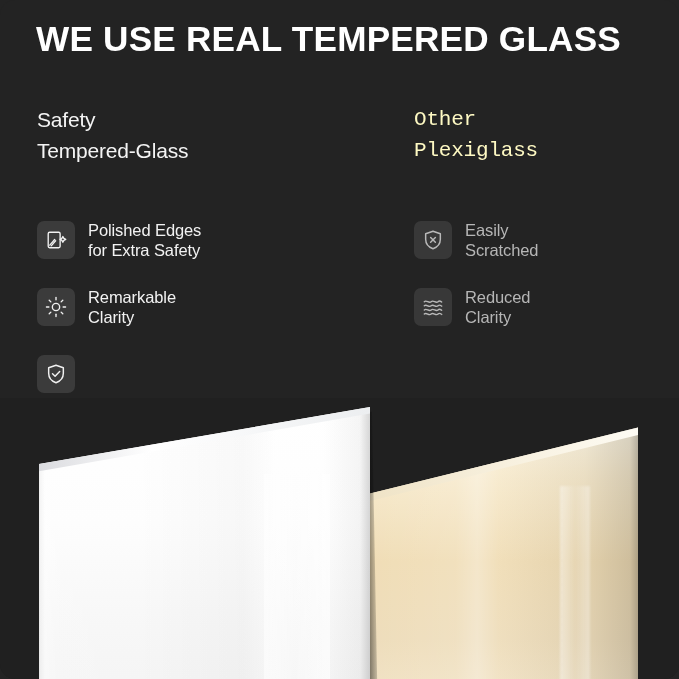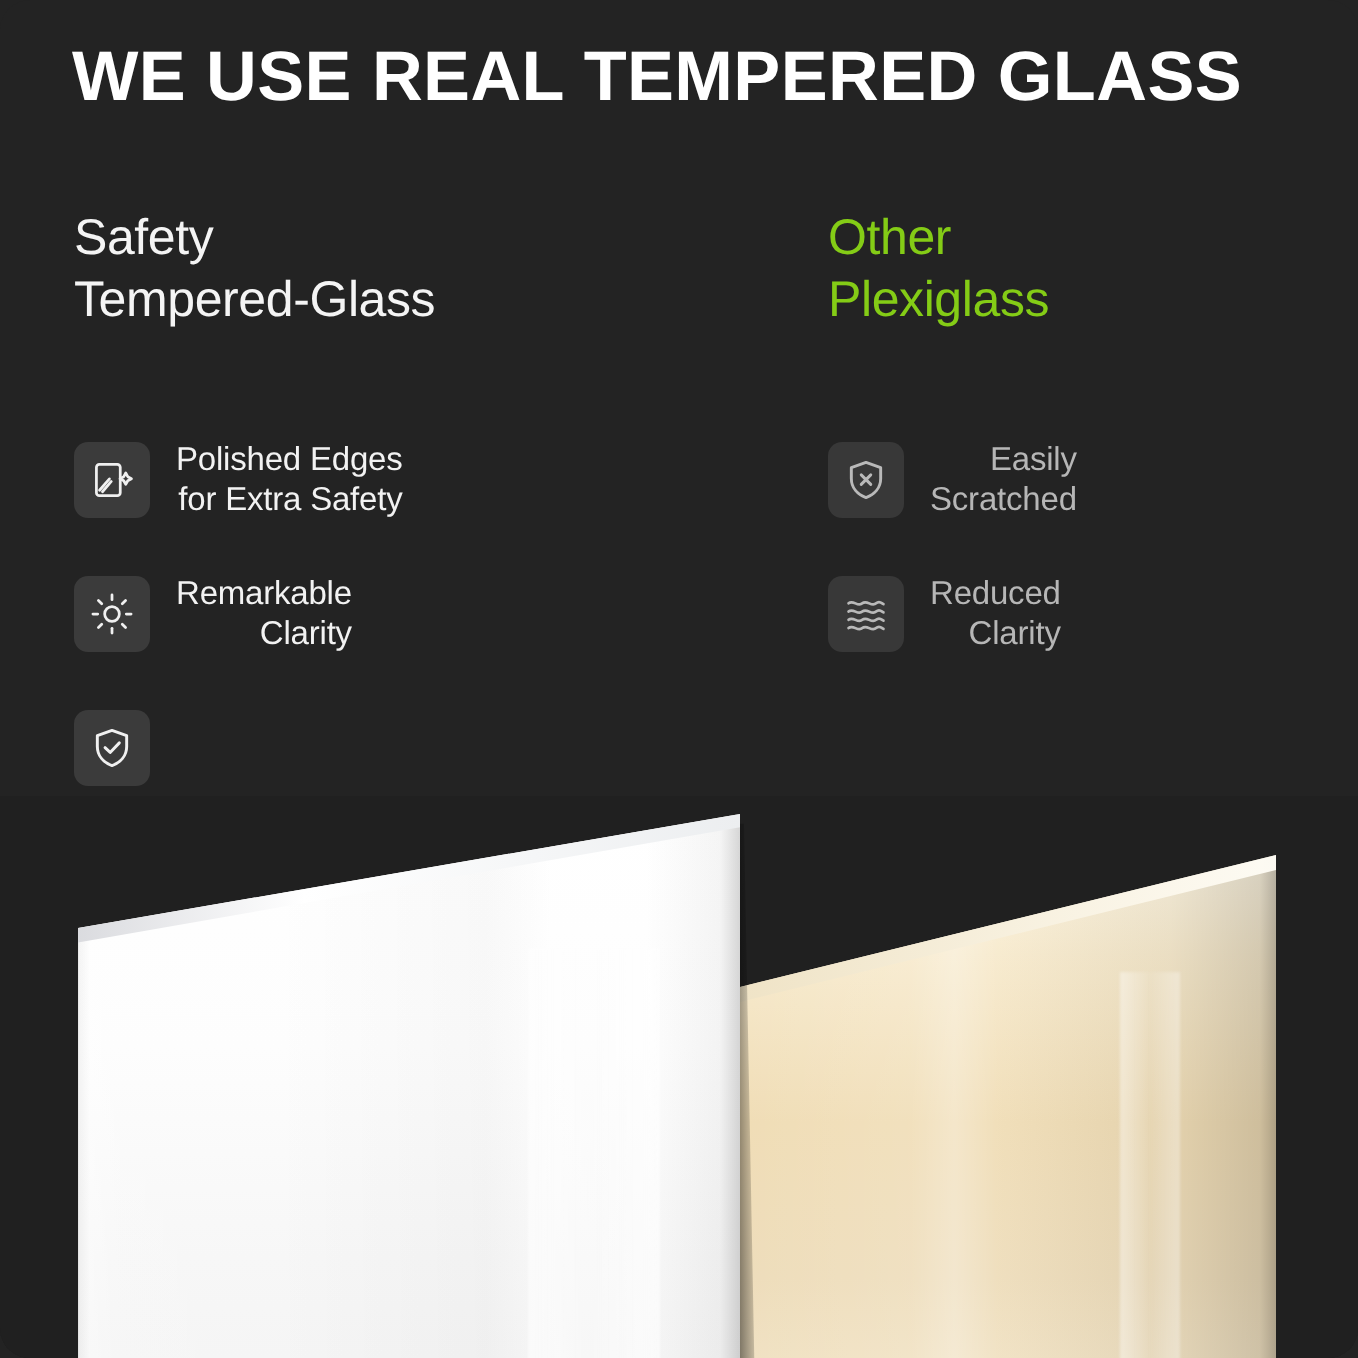--- a/index.html
+++ b/index.html
@@ -26,29 +26,29 @@
     transform:scaleX(1.005);
     transform-origin:left center;
   }
 
   
   .col{position:absolute;top:104px;}
   .col-left{left:37px;width:350px;}
   .col-right{left:414px;width:255px;}
 
   .col-title{
-    font-size:25px;
+    font-size:21px;
     line-height:31px;
     font-weight:normal;
     letter-spacing:-0.2px;
     margin:0;
     white-space:pre-line;
   }
   .col-left .col-title{color:#f4f4f4;}
-  .col-right .col-title{color:#84cc16;}
+  .col-right .col-title{color:#fef9c3;font-family:Liberation Mono, monospace;}
 
   
   .features{position:absolute;left:0;top:102px;width:100%;}
   .feature{
     display:flex;
     align-items:center;
     height:67px;
   }
   .icon-tile{
     width:38px;height:38px;
@@ -58,21 +58,20 @@
     display:flex;align-items:center;justify-content:center;
     margin-right:13px;
   }
   .col-right .icon-tile{background:#383838;}
   .icon-tile svg{display:block;}
   .feature-label{
     font-size:16.5px;
     line-height:20px;
     letter-spacing:-0.1px;
     white-space:pre-line;
-    text-align:right;
   }
   .col-left .feature-label{color:#f2f2f2;}
   .col-right .feature-label{color:#b6b6b6;}
 
   
   .photo{
     position:absolute;
     left:0;top:398px;
     width:679px;height:281px;
     overflow:hidden;

